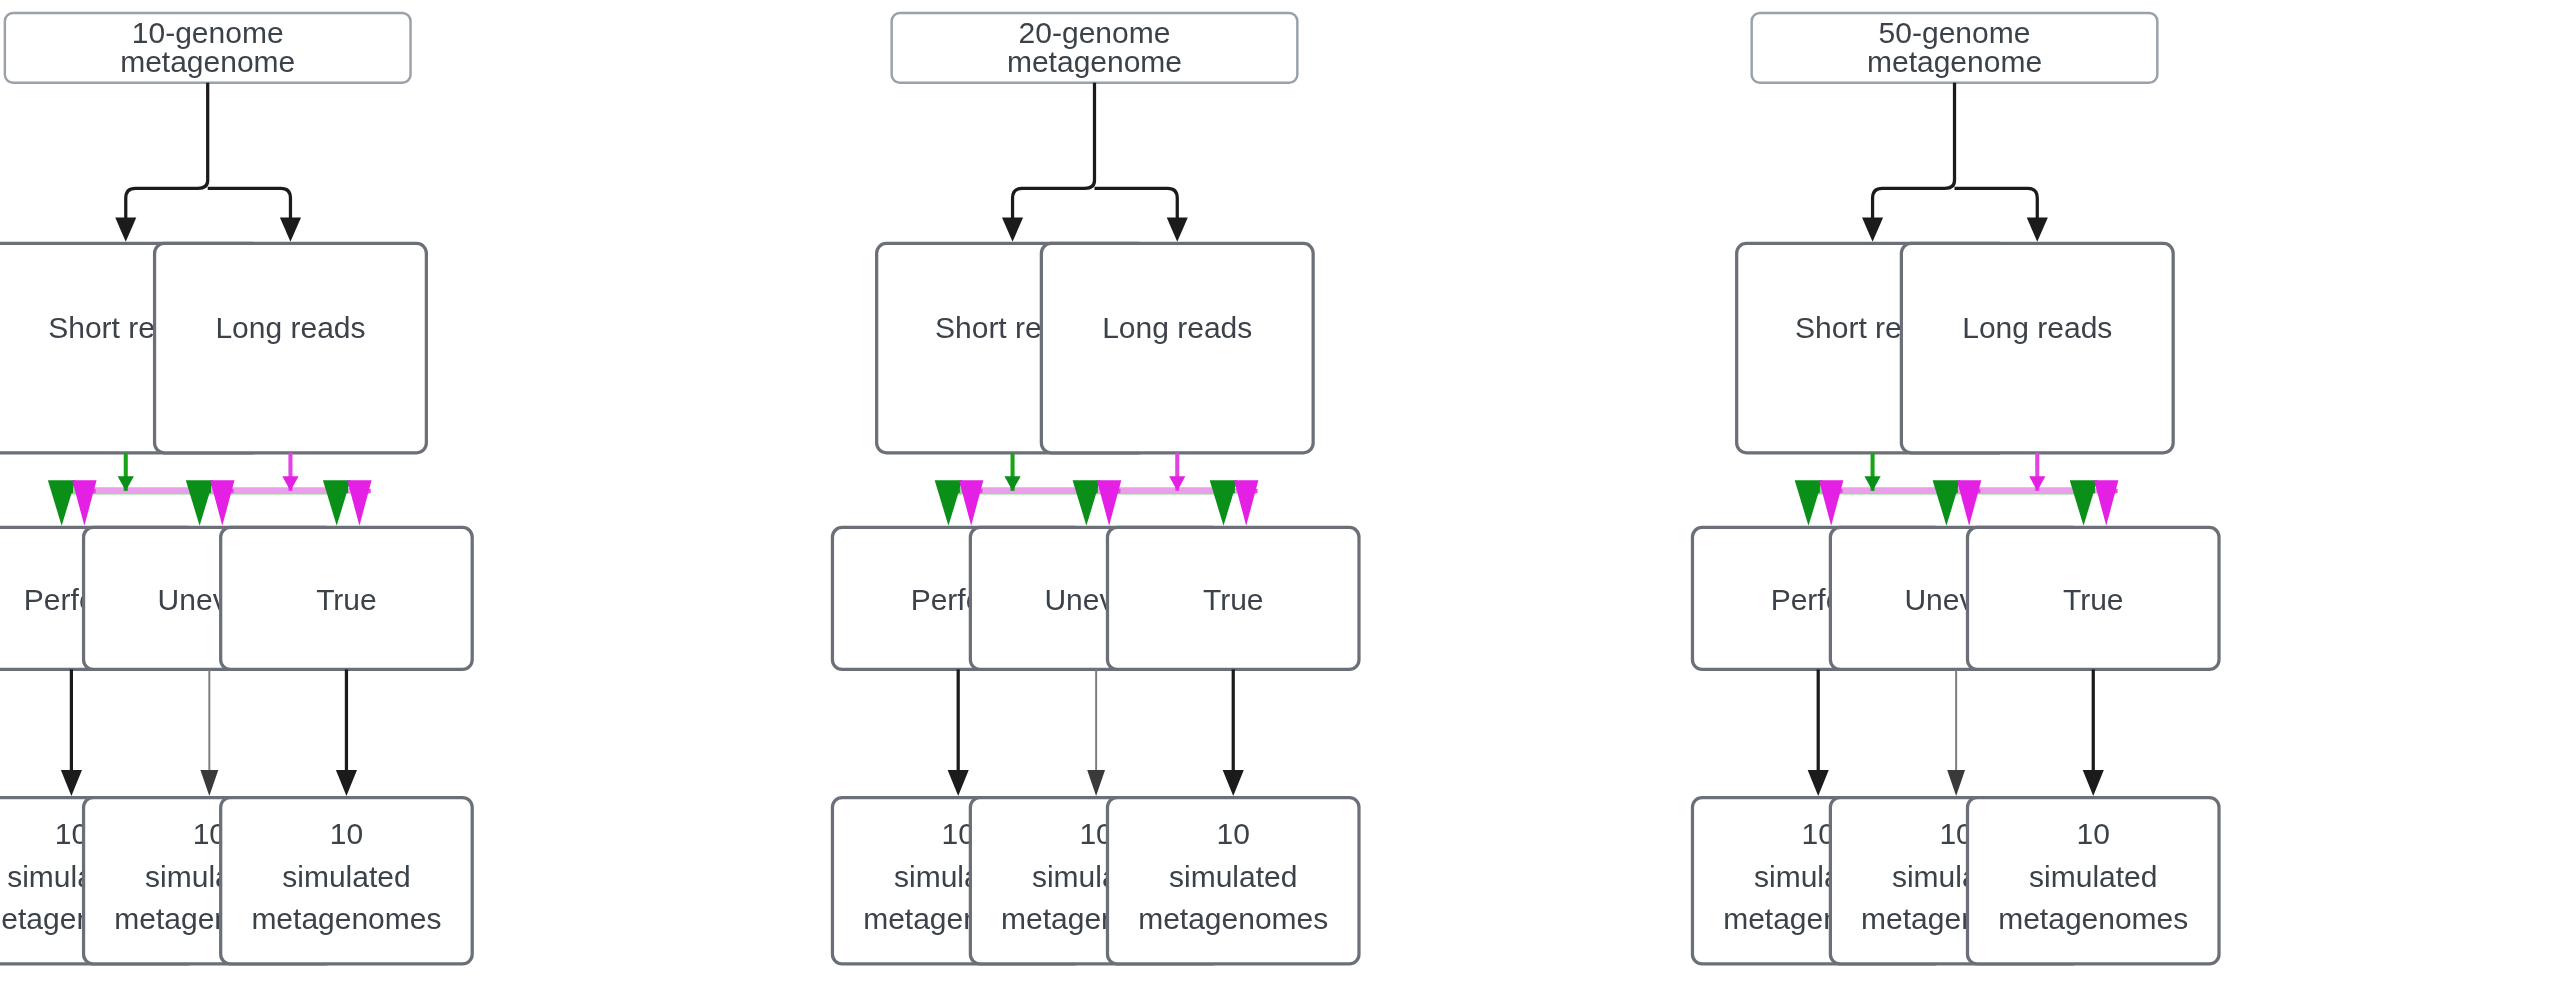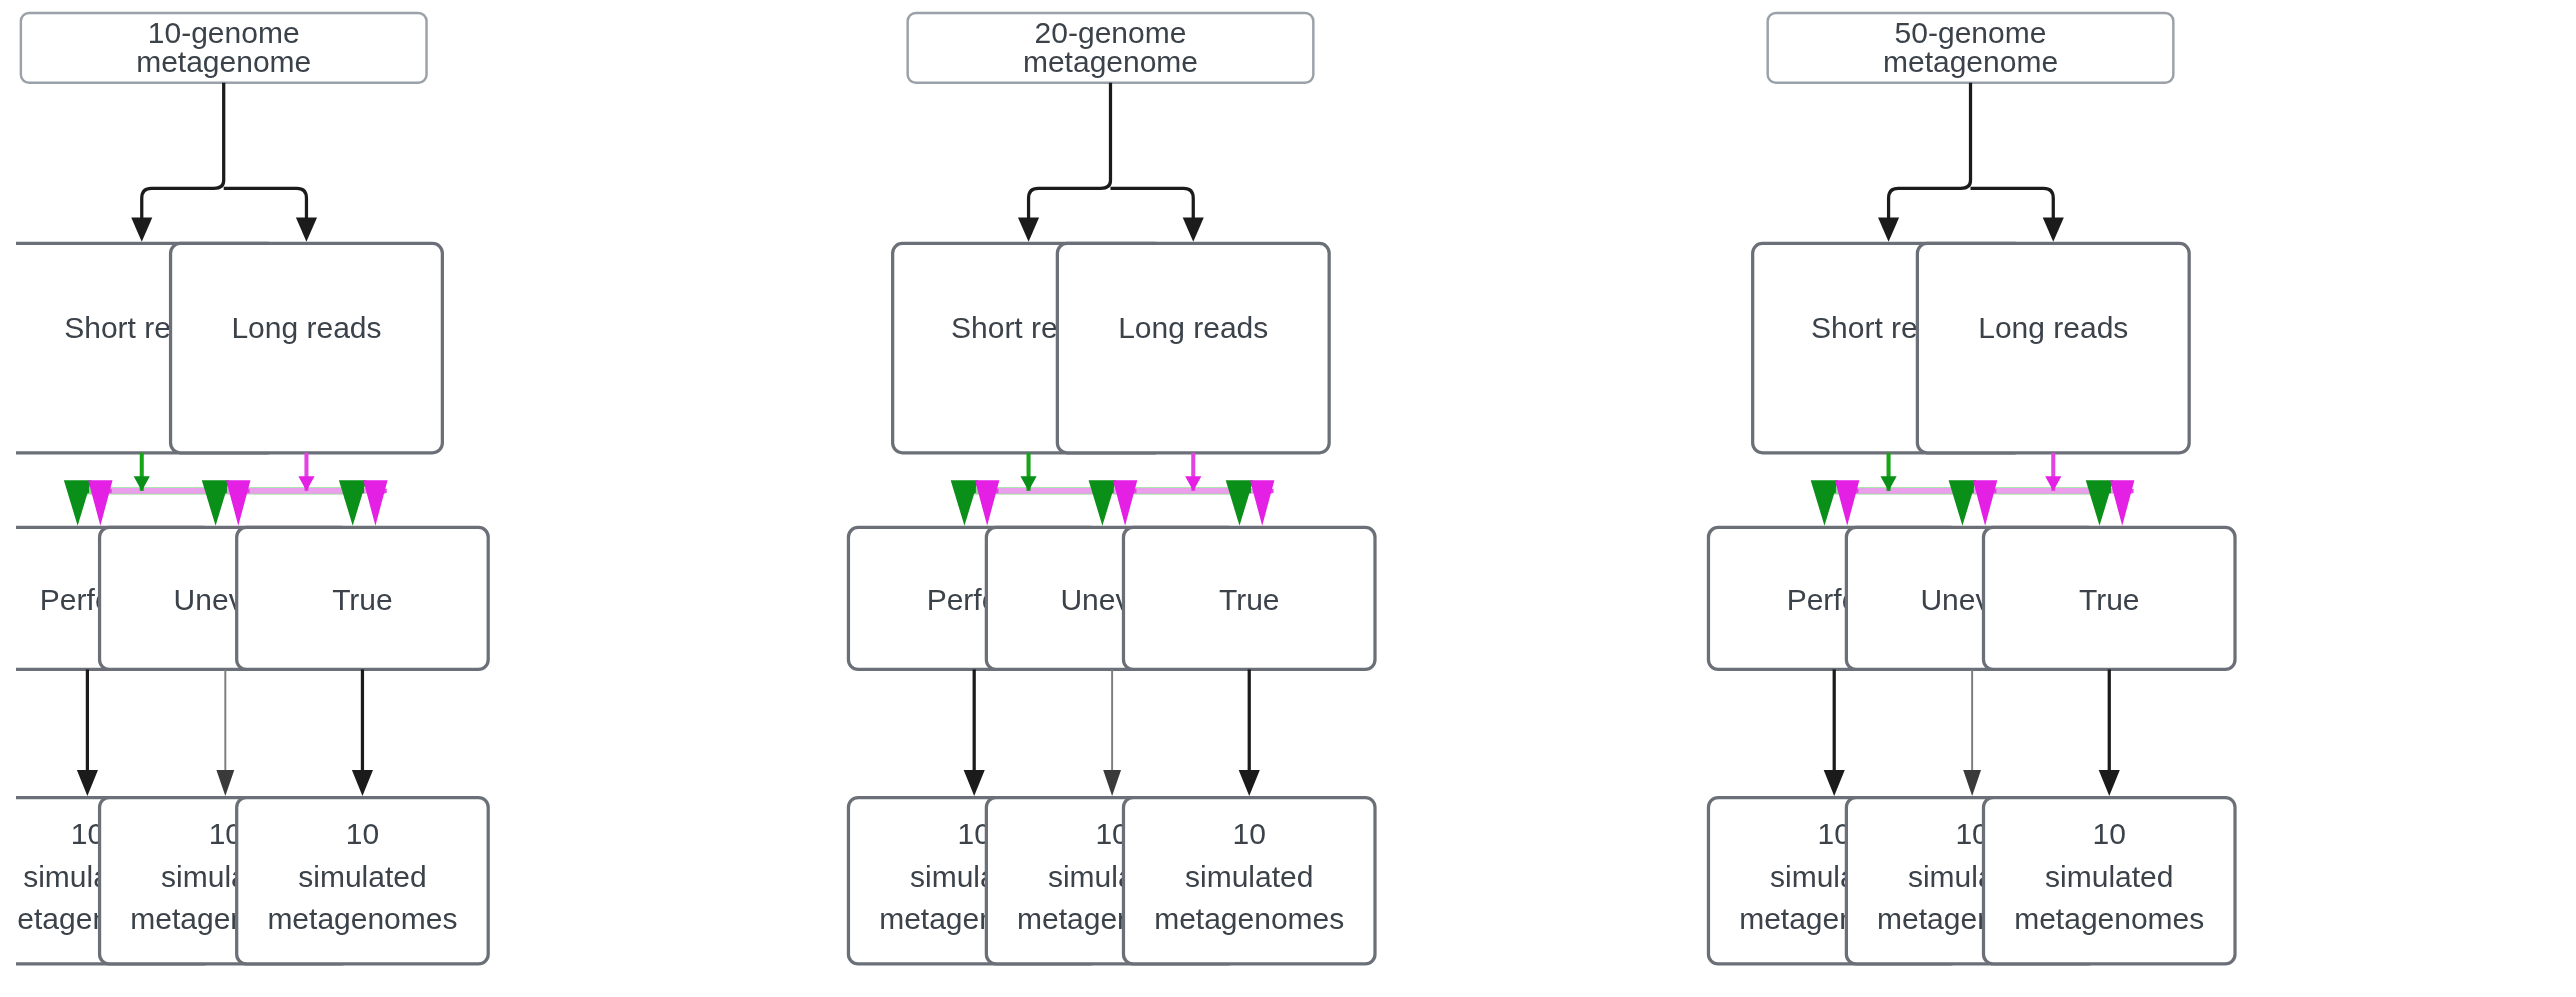--- a/index.html
+++ b/index.html
@@ -10,21 +10,20 @@
   body {
     width: 2576px;
     height: 998px;
     font-family: "Liberation Sans", sans-serif;
     overflow: hidden;
   }
   #diagram-root {
     position: relative;
     width: 2320px;
     height: 998px;
-    padding-left: 16px;
   }
   svg.flowchart {
     display: block;
     width: 2576px;
     height: 998px;
   }
   .node-box {
     fill: #ffffff;
     stroke: #9aa1a9;
     stroke-width: 3;

